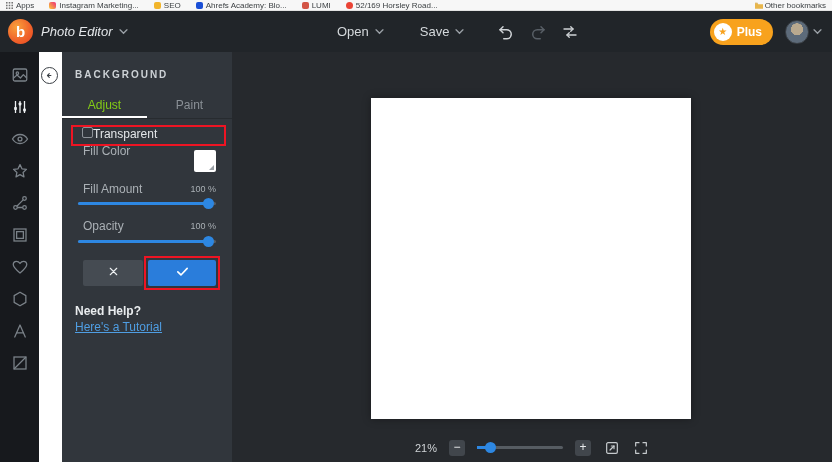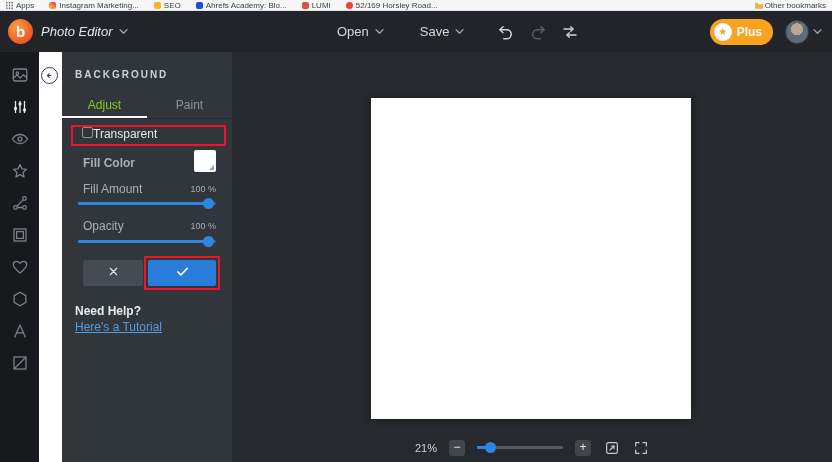--- a/index.html
+++ b/index.html
@@ -312,21 +312,21 @@
     <div class="tabs">
       <div class="tab active">Adjust</div>
       <div class="tab">Paint</div>
     </div>
 
     <div class="row-transparent">
       <span class="checkbox"></span>
       <span class="transparent-label">Transparent</span>
     </div>
 
-    <div class="lbl" style="top:104px;font-weight:bold;">Fill Color</div>
+    <div class="lbl" style="top:92px;">Fill Color</div>
     <div class="swatch"></div>
 
     <div class="lbl" style="top:130px;">Fill Amount</div>
     <div class="val" style="top:132px;">100 %</div>
     <div class="slider" style="top:146px;">
       <div class="track"></div>
       <div class="fill" style="width:calc(100% - 6px);"></div>
       <div class="knob" style="right:2px;"></div>
     </div>
 

